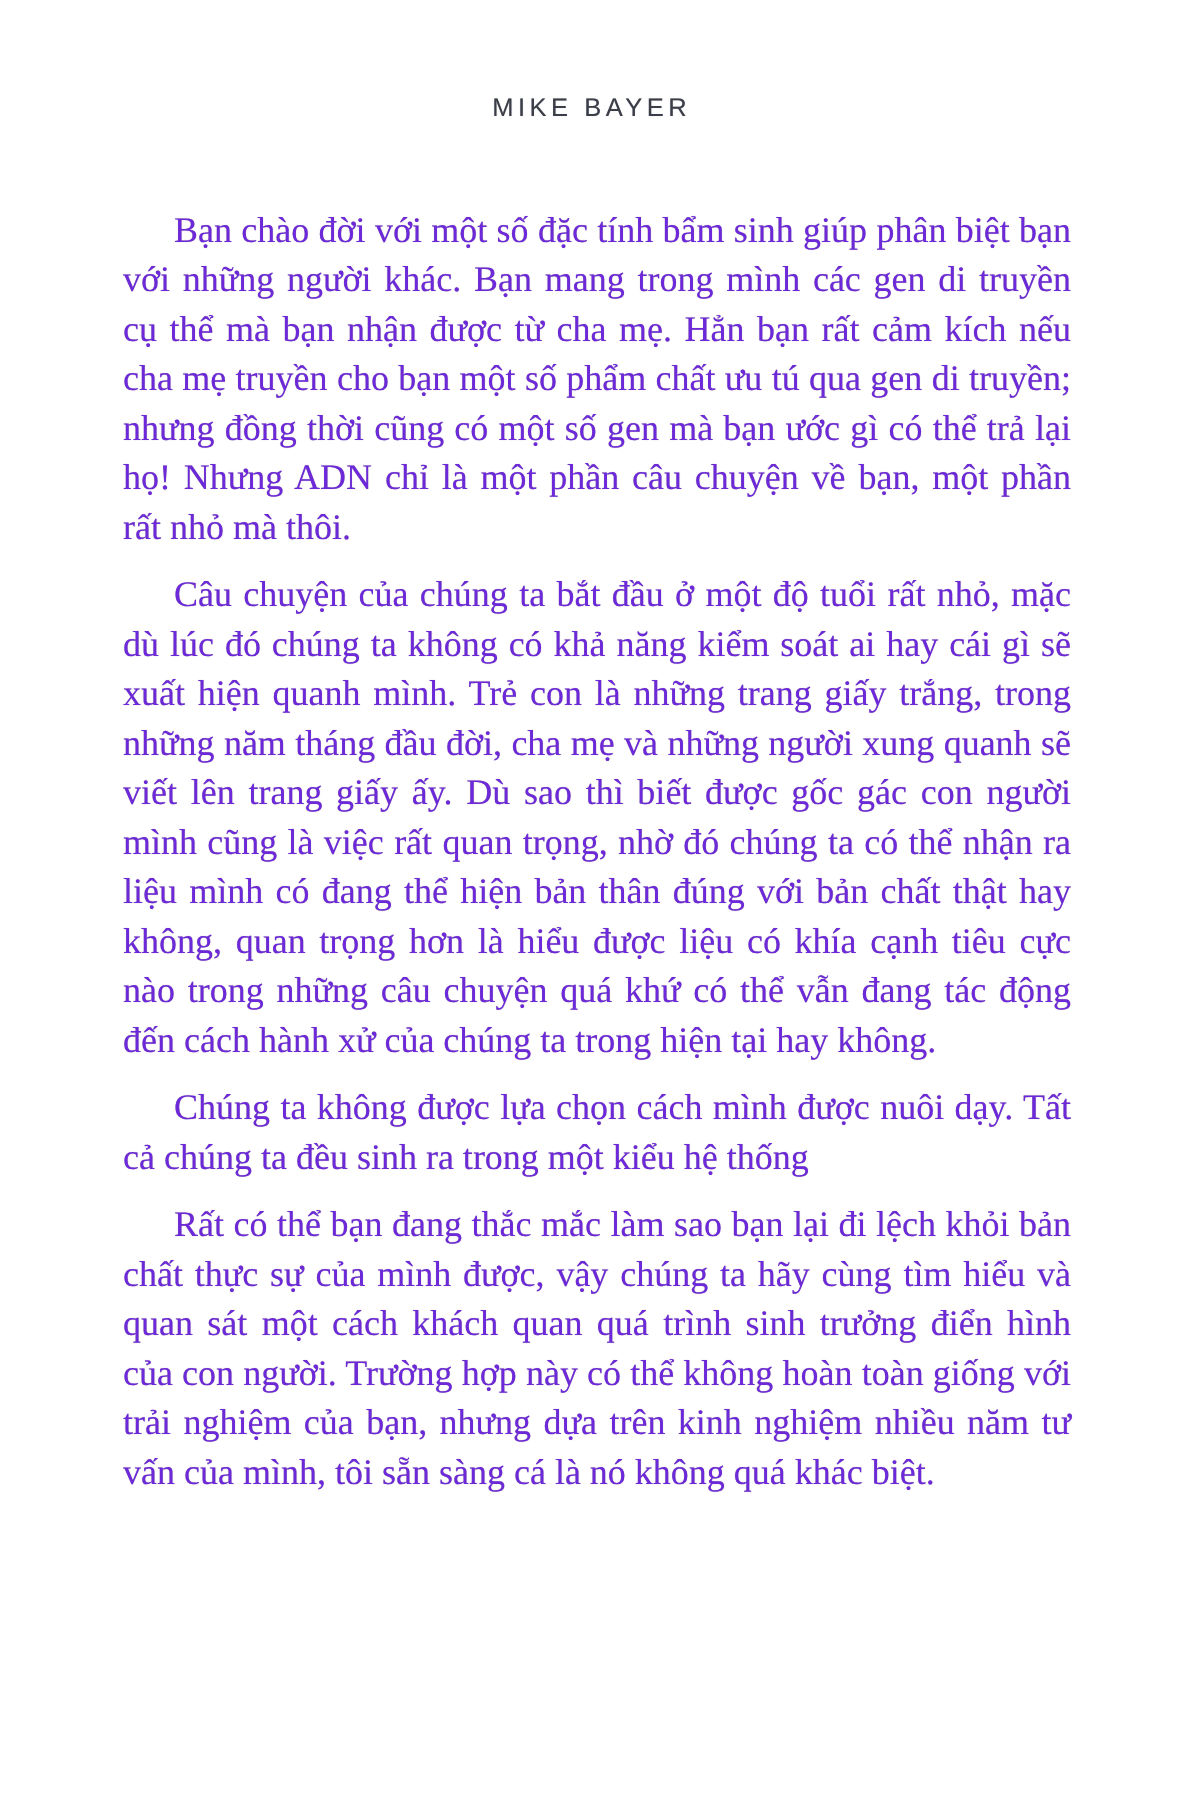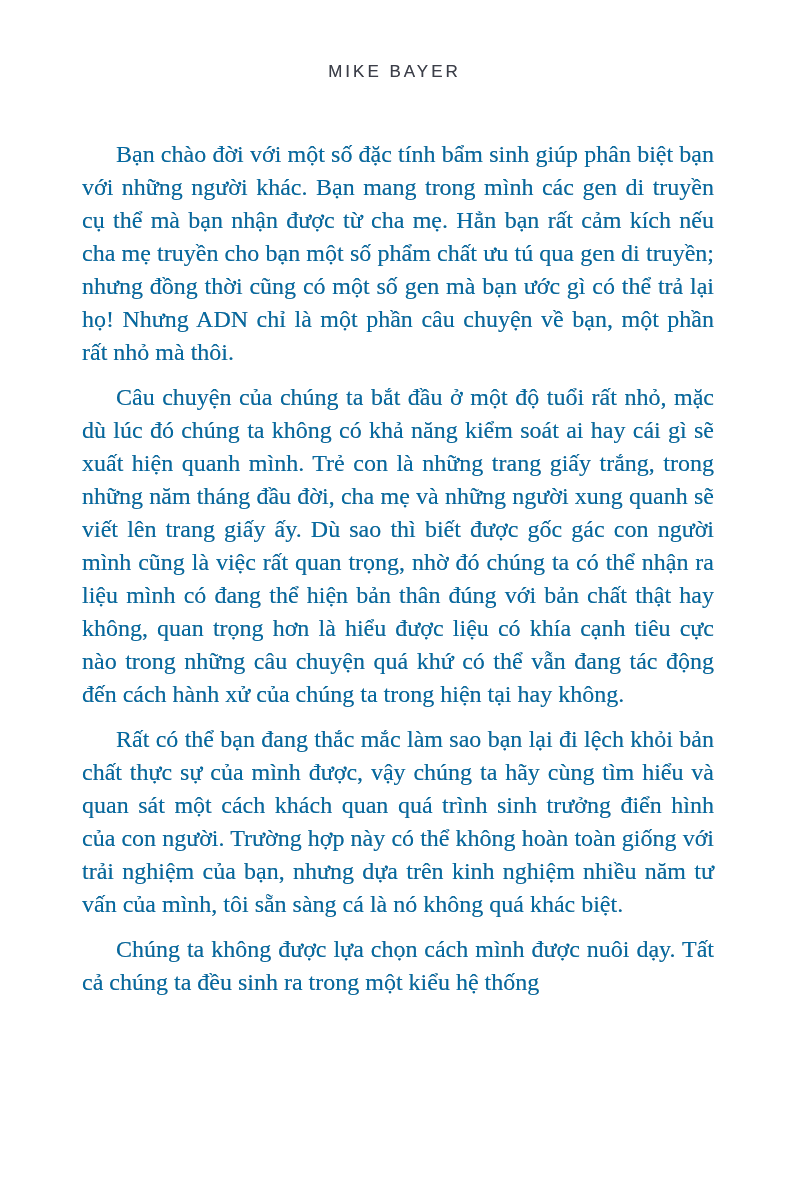--- a/index.html
+++ b/index.html
@@ -27,21 +27,21 @@
     letter-spacing: 3px;
     color: #3b3e48;
     text-shadow: 0 0 0.5px rgba(59,62,72,0.5);
   }
   .body-text {
     position: absolute;
     top: 138px;
     left: 82px;
     width: 632px;
     text-align: justify;
-    color: #0369a1;
+    color: #6d28d9;
     font-size: 24px;
     line-height: 33px;
     text-shadow: 0 0 0.6px rgba(51,51,51,0.45);
   }
   .body-text p {
     margin: 0 0 12px 0;
     text-indent: 34px;
   }
   .folio {
     position: absolute;
@@ -58,19 +58,19 @@
 </head>
 <body>
 
 <div class="page">
 
   <div class="running-head">MIKE BAYER</div>
 
   <div class="body-text">
     <p>Bạn chào đời với một số đặc tính bẩm sinh giúp phân biệt bạn với những người khác. Bạn mang trong mình các gen di truyền cụ thể mà bạn nhận được từ cha mẹ. Hẳn bạn rất cảm kích nếu cha mẹ truyền cho bạn một số phẩm chất ưu tú qua gen di truyền; nhưng đồng thời cũng có một số gen mà bạn ước gì có thể trả lại họ! Nhưng ADN chỉ là một phần câu chuyện về bạn, một phần rất nhỏ mà thôi.</p>
     <p>Câu chuyện của chúng ta bắt đầu ở một độ tuổi rất nhỏ, mặc dù lúc đó chúng ta không có khả năng kiểm soát ai hay cái gì sẽ xuất hiện quanh mình. Trẻ con là những trang giấy trắng, trong những năm tháng đầu đời, cha mẹ và những người xung quanh sẽ viết lên trang giấy ấy. Dù sao thì biết được gốc gác con người mình cũng là việc rất quan trọng, nhờ đó chúng ta có thể nhận ra liệu mình có đang thể hiện bản thân đúng với bản chất thật hay không, quan trọng hơn là hiểu được liệu có khía cạnh tiêu cực nào trong những câu chuyện quá khứ có thể vẫn đang tác động đến cách hành xử của chúng ta trong hiện tại hay không.</p>
+    <p>Chúng ta không được lựa chọn cách mình được nuôi dạy. Tất cả chúng ta đều sinh ra trong một kiểu hệ thống</p>
     <p>Rất có thể bạn đang thắc mắc làm sao bạn lại đi lệch khỏi bản chất thực sự của mình được, vậy chúng ta hãy cùng tìm hiểu và quan sát một cách khách quan quá trình sinh trưởng điển hình của con người. Trường hợp này có thể không hoàn toàn giống với trải nghiệm của bạn, nhưng dựa trên kinh nghiệm nhiều năm tư vấn của mình, tôi sẵn sàng cá là nó không quá khác biệt.</p>
-    <p>Chúng ta không được lựa chọn cách mình được nuôi dạy. Tất cả chúng ta đều sinh ra trong một kiểu hệ thống</p>
   </div>
 
   <div class="folio">27</div>
 
 </div>
 
 </body></html>

